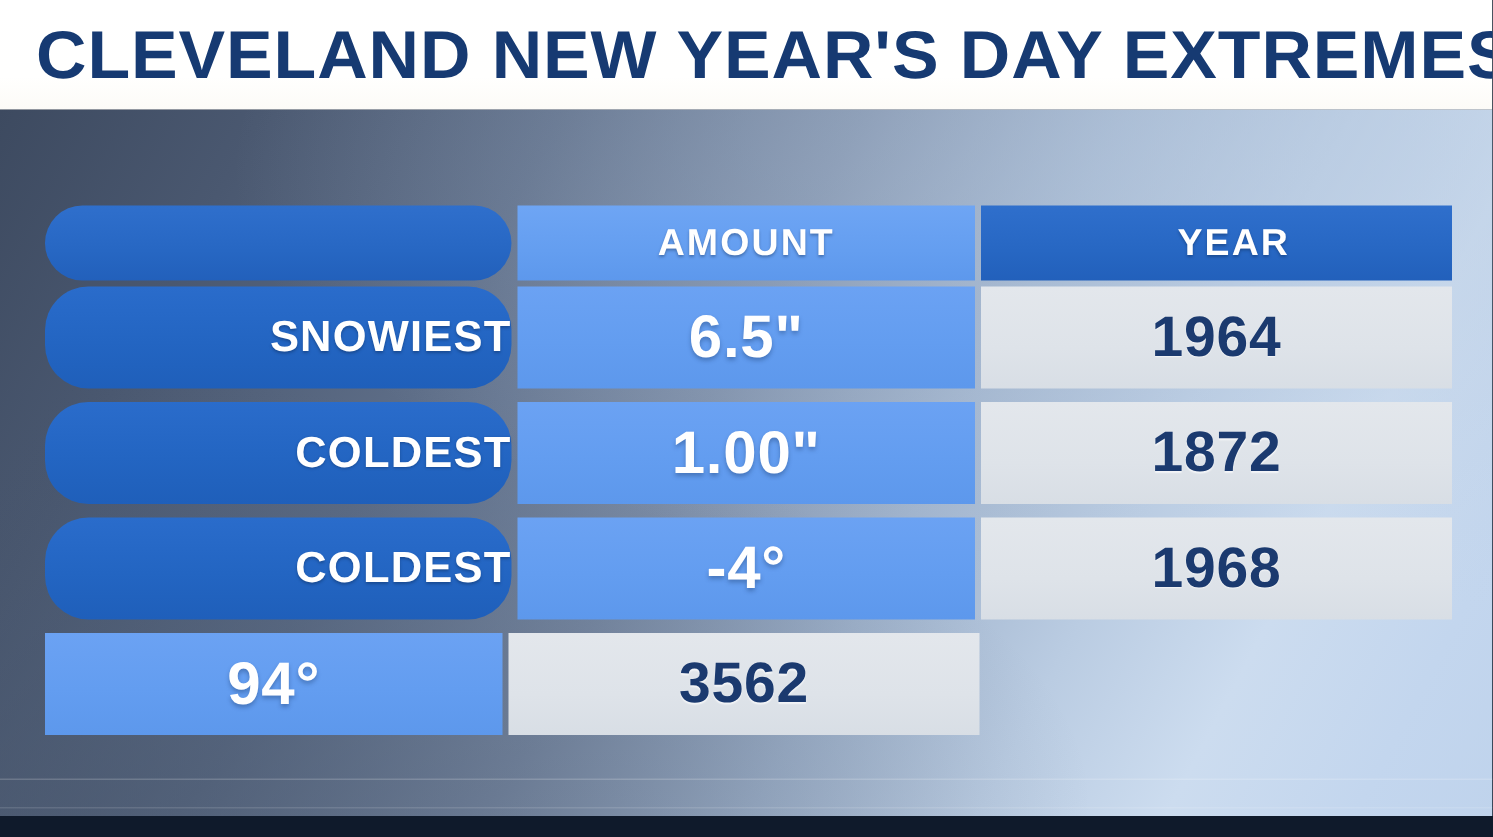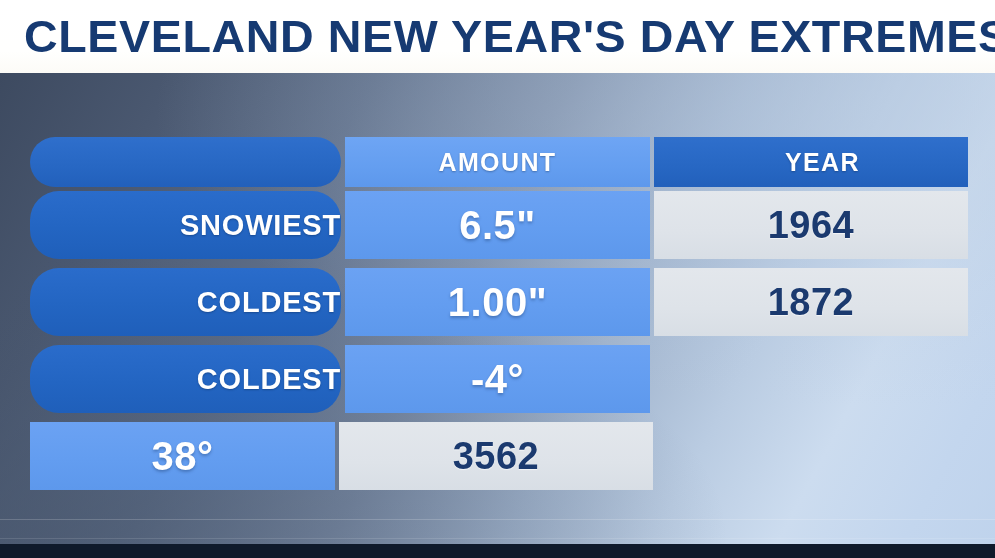--- a/index.html
+++ b/index.html
@@ -233,25 +233,28 @@
       </div>
     </div>
 
     <div class="row data-row">
       <div class="cell label">
         <span class="label-text">COLDEST</span>
       </div>
       <div class="cell amount">
         <span class="amount-text">-4°</span>
       </div>
+      <div class="cell year">
+        <span class="year-text">1968</span>
+      </div>
     </div>
 
     <div class="row data-row last">
       <div class="cell amount">
-        <span class="amount-text">38°</span>
+        <span class="amount-text">94°</span>
       </div>
       <div class="cell year">
         <span class="year-text">3562</span>
       </div>
     </div>
 
   </div>
 </div>
 
 </body></html>

